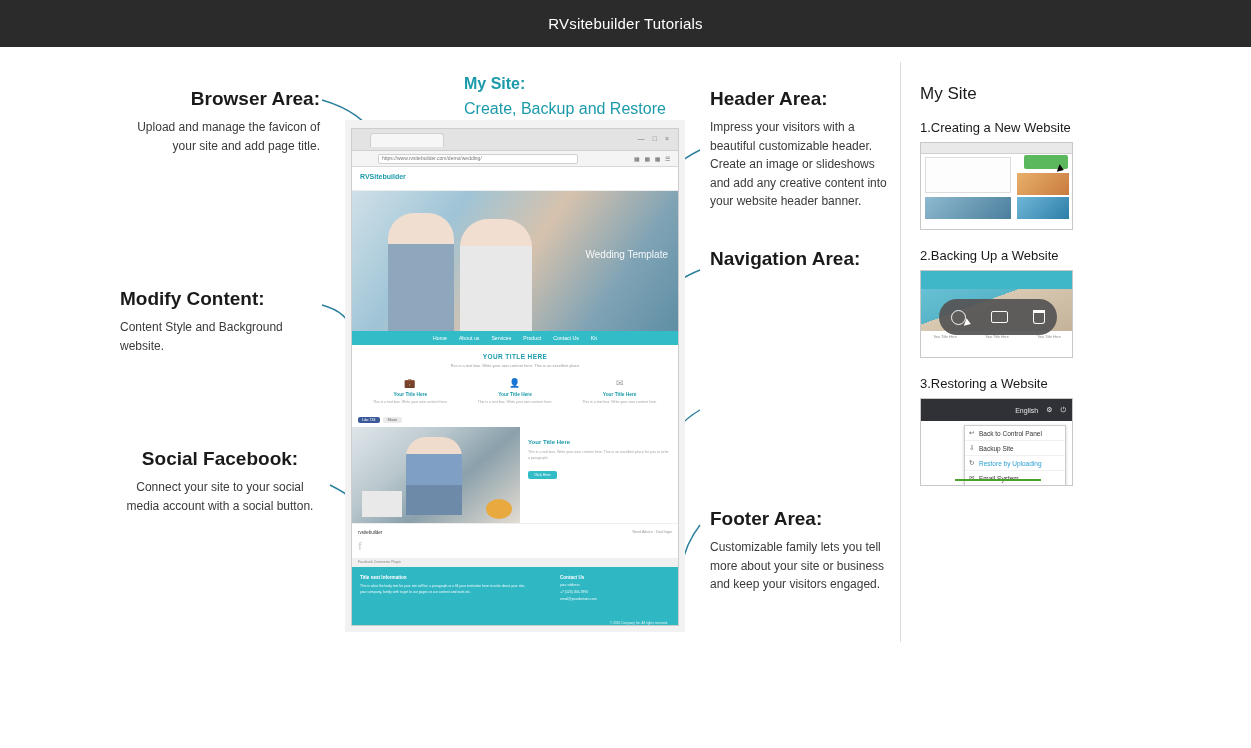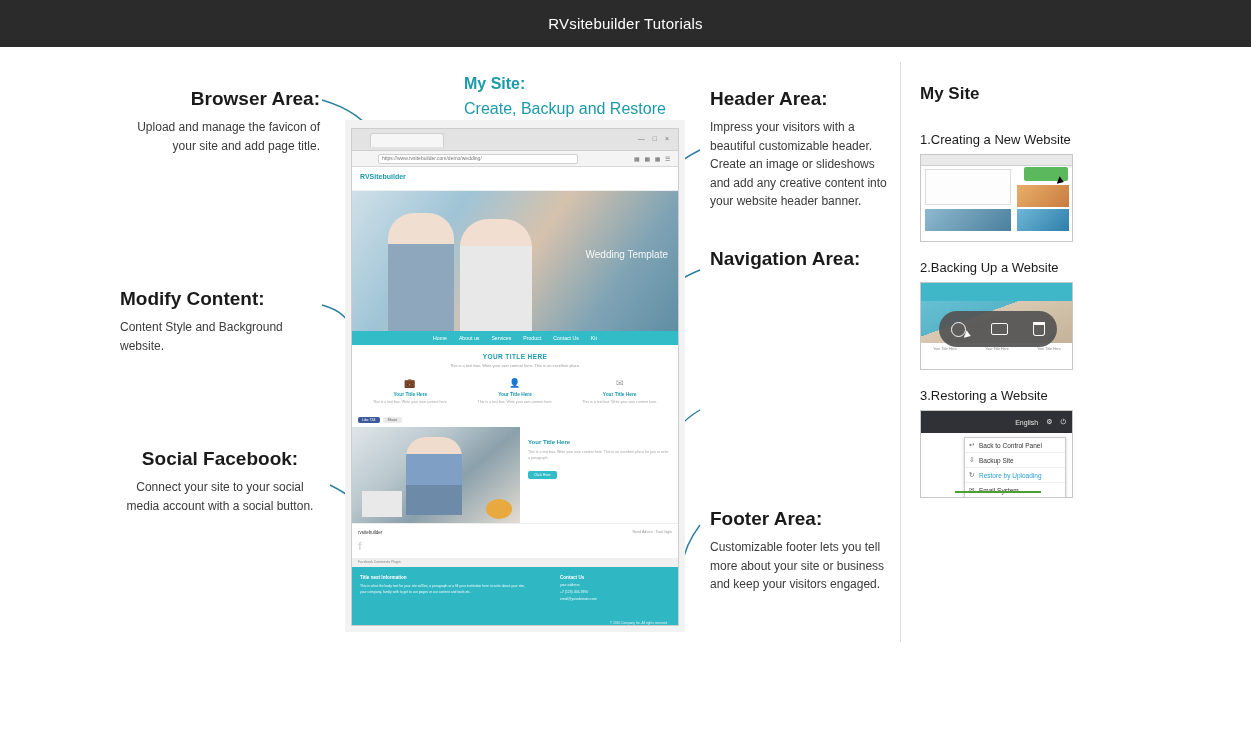--- a/index.html
+++ b/index.html
@@ -58,21 +58,21 @@
 
   
   .divider {
     position: absolute; left: 900px; top: 62px;
     width: 1px; height: 580px;
     background: #dcdcdc;
   }
 
   
   .right-panel { position: absolute; left: 920px; top: 84px; width: 300px; }
-  .rp-title { font-size: 17px; font-weight: bold; color: #1a1a1a; margin-bottom: 28px; }
+  .rp-title { font-size: 17px; font-weight: normal; color: #1a1a1a; margin-bottom: 16px; }
   .rp-item-label { font-size: 13px; color: #1a1a1a; margin-bottom: 7px; }
   .rp-thumb {
     width: 153px; height: 88px; border: 1px solid #c8c8c8;
     position: relative; overflow: hidden; margin-bottom: 18px;
     background: #ffffff;
   }
 
   
   .t1-top { position: absolute; left:0; top:0; width:100%; height:11px; background:#e9e9e9; border-bottom:1px solid #d0d0d0;}
   .t1-green { position:absolute; right:4px; top:12px; width:44px; height:14px; background:#5cb85c; border-radius:2px;}
@@ -209,21 +209,21 @@
 
   <div class="rb1 ann-block">
     <div class="ann-title">Header Area:</div>
     <div class="ann-body">Impress your visitors with a beautiful customizable header. Create an image or slideshows and add any creative content into your website header banner.</div>
   </div>
   <div class="rb2 ann-block">
     <div class="ann-title">Navigation Area:</div>
   </div>
   <div class="rb4 ann-block">
     <div class="ann-title">Footer Area:</div>
-    <div class="ann-body">Customizable footer lets you tell more about your site or business and keep your visitors engaged.</div>
+    <div class="ann-body">Customizable family lets you tell more about your site or business and keep your visitors engaged.</div>
   </div>
 
   <div class="divider"></div>
 
   <div class="mock-wrap">
     <div class="mock-shadow"></div>
     <div class="browser">
 
       <div class="bchrome">
         <div class="btab"></div>

